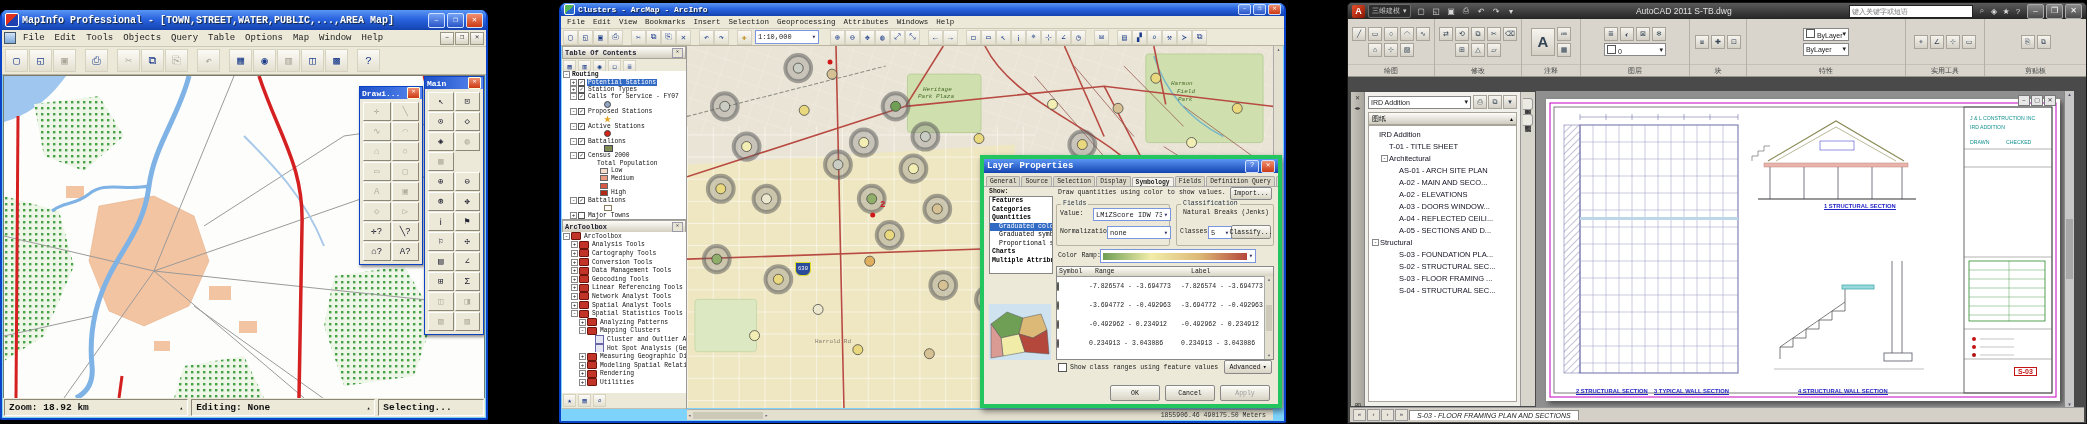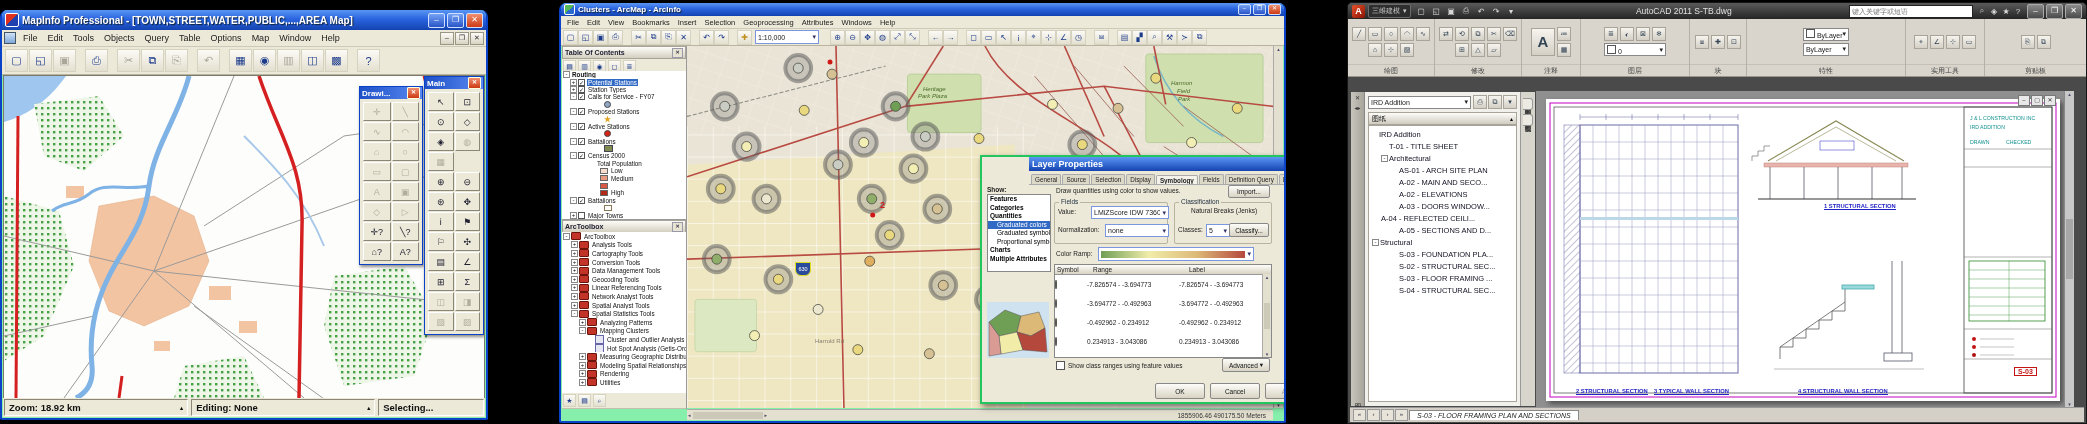--- a/index.html
+++ b/index.html
@@ -2,21 +2,21 @@
 <html><head>
 <meta charset="utf-8">
 <style>
   html,body{margin:0;padding:0;background:#000;}
   body{width:2087px;height:424px;position:relative;overflow:hidden;font-family:"Liberation Sans",sans-serif;}
   .stage{position:absolute;inset:0;background:#000;}
   .abs{position:absolute;}
   .win{position:absolute;overflow:hidden;}
 
   
-  .xp{background:#86efac;border:2px solid #0a42c8;border-top:none;border-radius:7px 7px 2px 2px;}
+  .xp{background:#7dd3fc;border:2px solid #0a42c8;border-top:none;border-radius:7px 7px 2px 2px;font-family:Liberation Mono, monospace;}
   .xp-titlebar{height:20px;background:linear-gradient(180deg,#5a96f4 0%,#2a64e0 45%,#1443b0 100%);display:flex;align-items:center;gap:3px;padding:0 3px;border-radius:5px 5px 0 0;}
   .xp-title{color:#fff;font-weight:bold;font-size:10px;text-shadow:1px 1px 1px #123;white-space:nowrap;overflow:hidden;flex:1;}
   .capbtns{display:flex;gap:2px;}
   .capbtn{width:15px;height:13px;background:linear-gradient(#74a2f4,#2a55c8);border:1px solid #cfe0ff;border-radius:2px;color:#fff;font-size:8px;line-height:11px;text-align:center;}
   .capbtn.close{background:linear-gradient(#f09070,#cc3a14);}
   .thin .xp-titlebar{height:13px;border-radius:4px 4px 0 0;}
   .thin .xp-title{font-size:8px;}
   .thin .capbtn{width:11px;height:9px;font-size:6px;line-height:7px;}
   .menubar{display:flex;align-items:center;height:16px;background:#ece9d8;border-bottom:1px solid #cdc9b8;font-size:9px;color:#222;padding:0 2px;}
   .menubar.small{height:12px;font-size:7.5px;}
@@ -80,21 +80,21 @@
   
   .map-label{position:absolute;font-size:6px;color:#4a6a2a;font-style:italic;white-space:nowrap;}
   .map-label.street{color:#8a8070;font-style:normal;}
   .map-annot{position:absolute;color:#d01818;font-weight:bold;font-size:9px;}
   .shield{position:absolute;width:14px;height:12px;background:#2a4a9a;border-radius:0 0 6px 6px;border:1px solid #dd2;color:#fff;font-size:5.5px;text-align:center;line-height:12px;}
   .scrollv{position:absolute;width:9px;background:#e4e0d0;border-left:1px solid #aaa;display:flex;flex-direction:column;justify-content:space-between;align-items:center;font-size:5px;color:#446;}
   .scrollh{position:absolute;height:10px;background:#e4e0d0;border-top:1px solid #aaa;display:flex;align-items:center;font-size:5px;color:#446;gap:2px;padding:0 1px;}
   .thumb{background:#cdc9b8;border:1px solid #9a96885;}
 
   
-  .dialog{position:absolute;background:#ece9d8;border:2px solid #22c55e;box-shadow:2px 3px 6px rgba(0,0,0,.5);padding-left:47px;}
+  .dialog{position:absolute;background:#ece9d8;border:4px solid #22c55e;box-shadow:2px 3px 6px rgba(0,0,0,.5);}
   .dlg-title{height:14px;background:linear-gradient(180deg,#5a96f4,#1443b0);display:flex;align-items:center;padding:0 3px;gap:2px;}
   .dlg-title .t{color:#fff;font-weight:bold;font-size:9px;flex:1;}
   .dlg-btn{width:12px;height:11px;background:linear-gradient(#74a2f4,#2a55c8);border:1px solid #cfe0ff;border-radius:2px;color:#fff;font-size:7px;line-height:9px;text-align:center;}
   .dlg-btn.close{background:linear-gradient(#f09070,#cc3a14);}
   .tabstrip{display:flex;align-items:flex-end;height:13px;border-bottom:1px solid #aaa;padding:0 2px;white-space:nowrap;overflow:hidden;background:#ece9d8;}
   .tab{font-size:6.3px;padding:1px 3px;border:1px solid #aaa;border-bottom:none;border-radius:2px 2px 0 0;background:#ddd9c8;color:#222;margin-right:1px;}
   .tab.active{background:#f4f2ea;font-weight:bold;position:relative;top:1px;}
   .gbox{position:absolute;border:1px solid #b8b4a0;border-radius:2px;font-size:6.5px;}
   .gbox>.gtitle{position:absolute;top:-5px;left:4px;background:#ece9d8;padding:0 2px;color:#234;font-size:6.5px;}
   .flabel{font-size:6.5px;color:#222;}
@@ -1115,21 +1115,21 @@
               <span class="ico-slot sheet"></span>
               <span class="lbl">A-02 - ELEVATIONS</span>
             </div>
 
             <div class="srow" style="padding-left: 22px;">
               <span class="exp"></span>
               <span class="ico-slot sheet"></span>
               <span class="lbl">A-03 - DOORS WINDOW...</span>
             </div>
 
-            <div class="srow" style="padding-left: 4px;">
+            <div class="srow" style="padding-left: 22px;">
               <span class="exp"></span>
               <span class="ico-slot sheet"></span>
               <span class="lbl">A-04 - REFLECTED CEILI...</span>
             </div>
 
             <div class="srow" style="padding-left: 22px;">
               <span class="exp"></span>
               <span class="ico-slot sheet"></span>
               <span class="lbl">A-05 - SECTIONS AND D...</span>
             </div>

